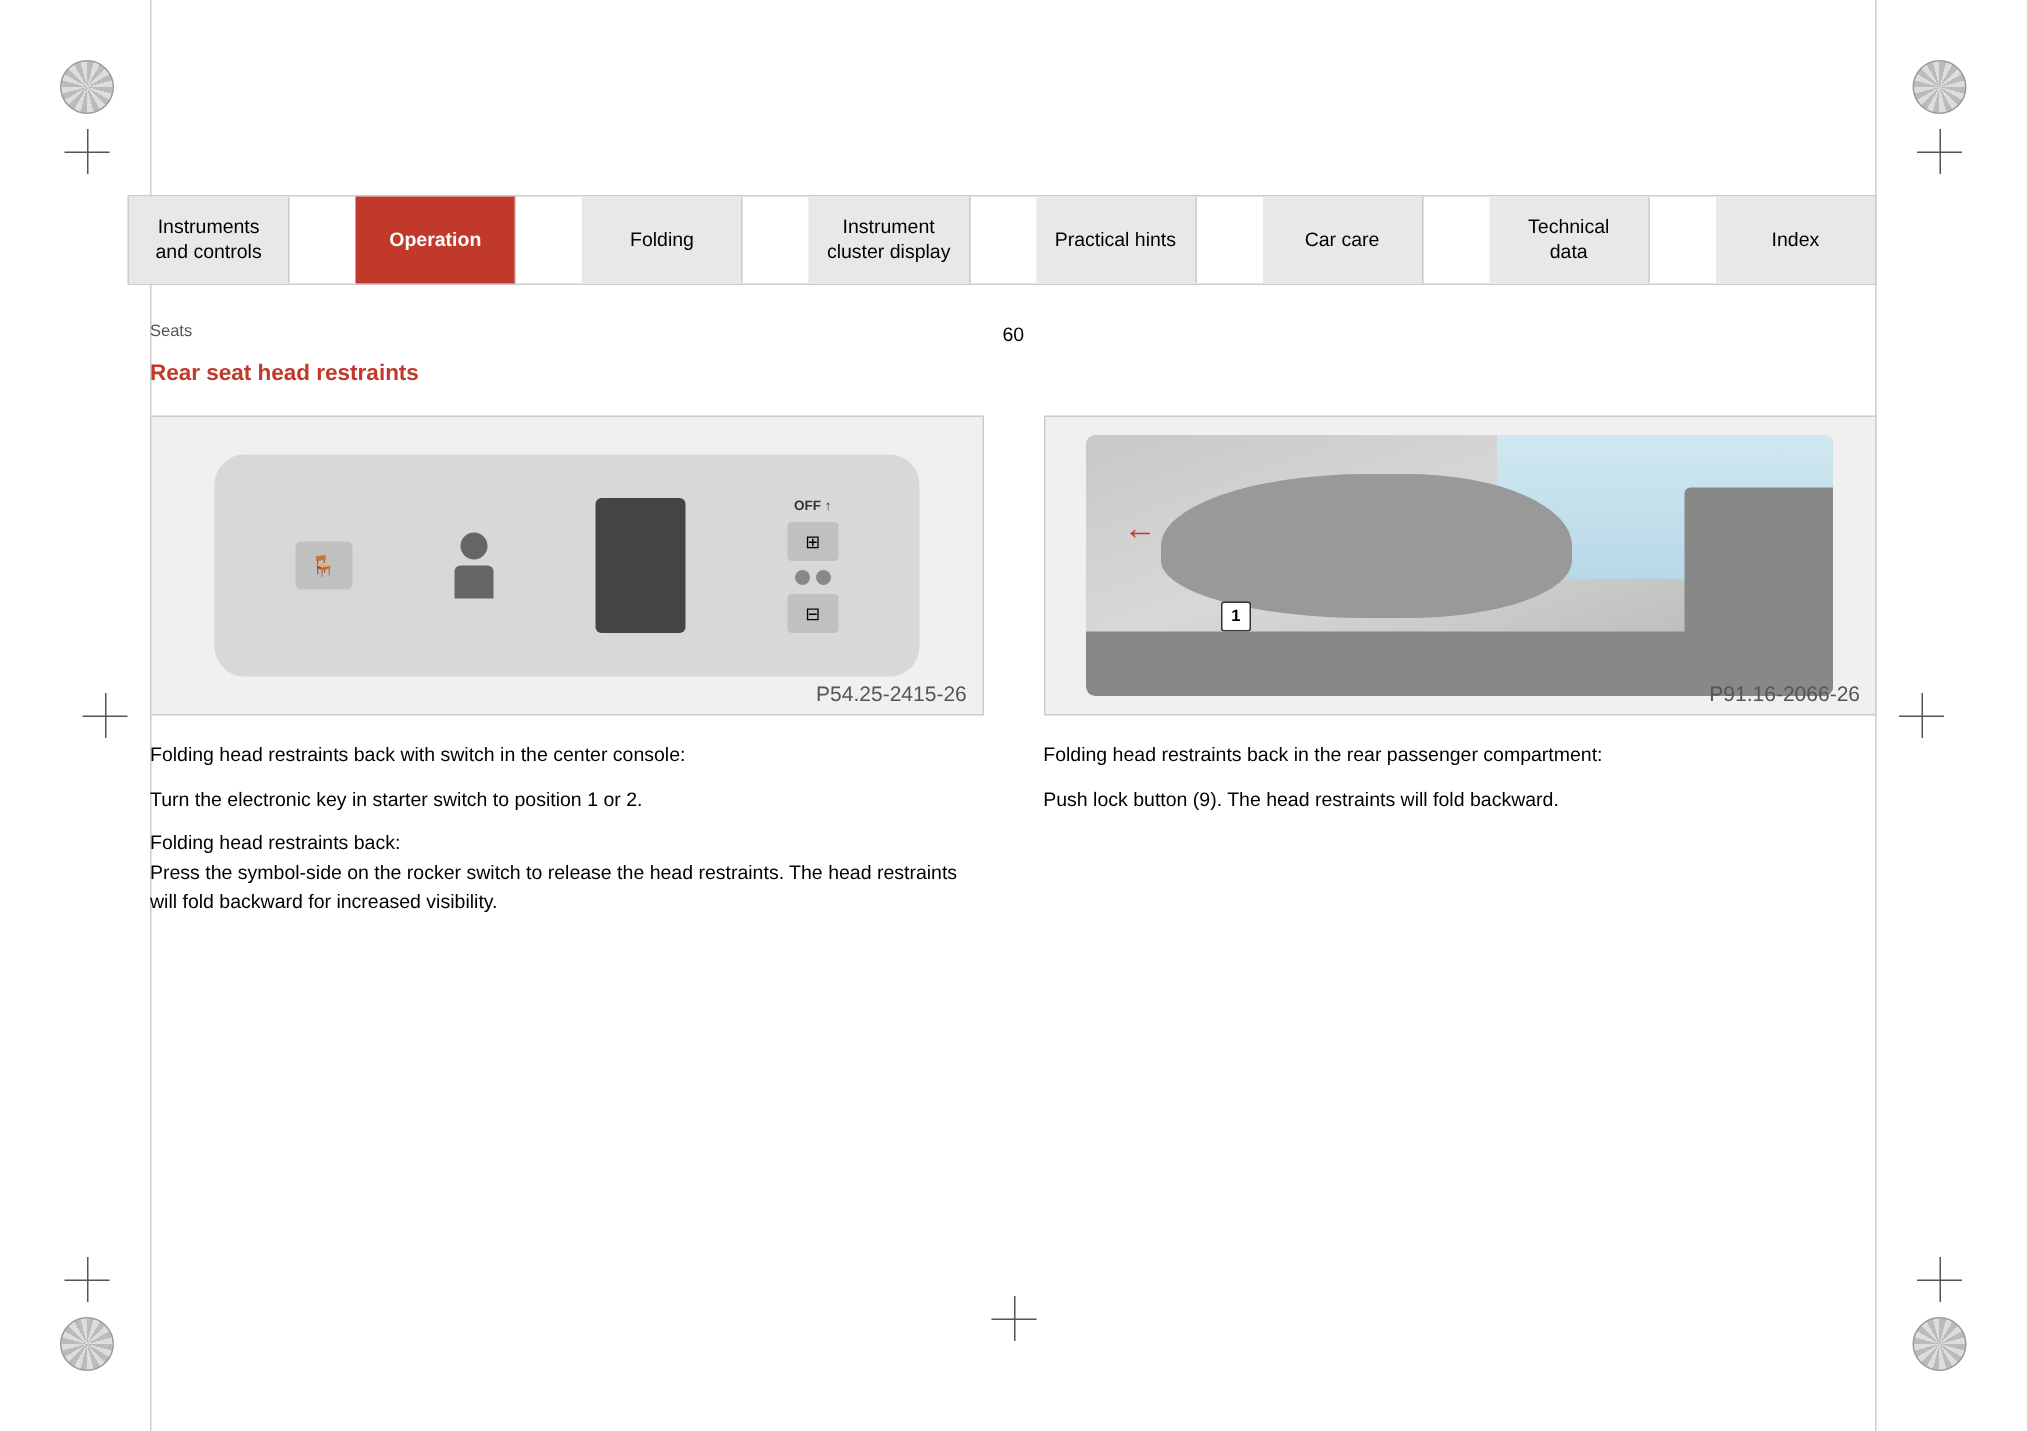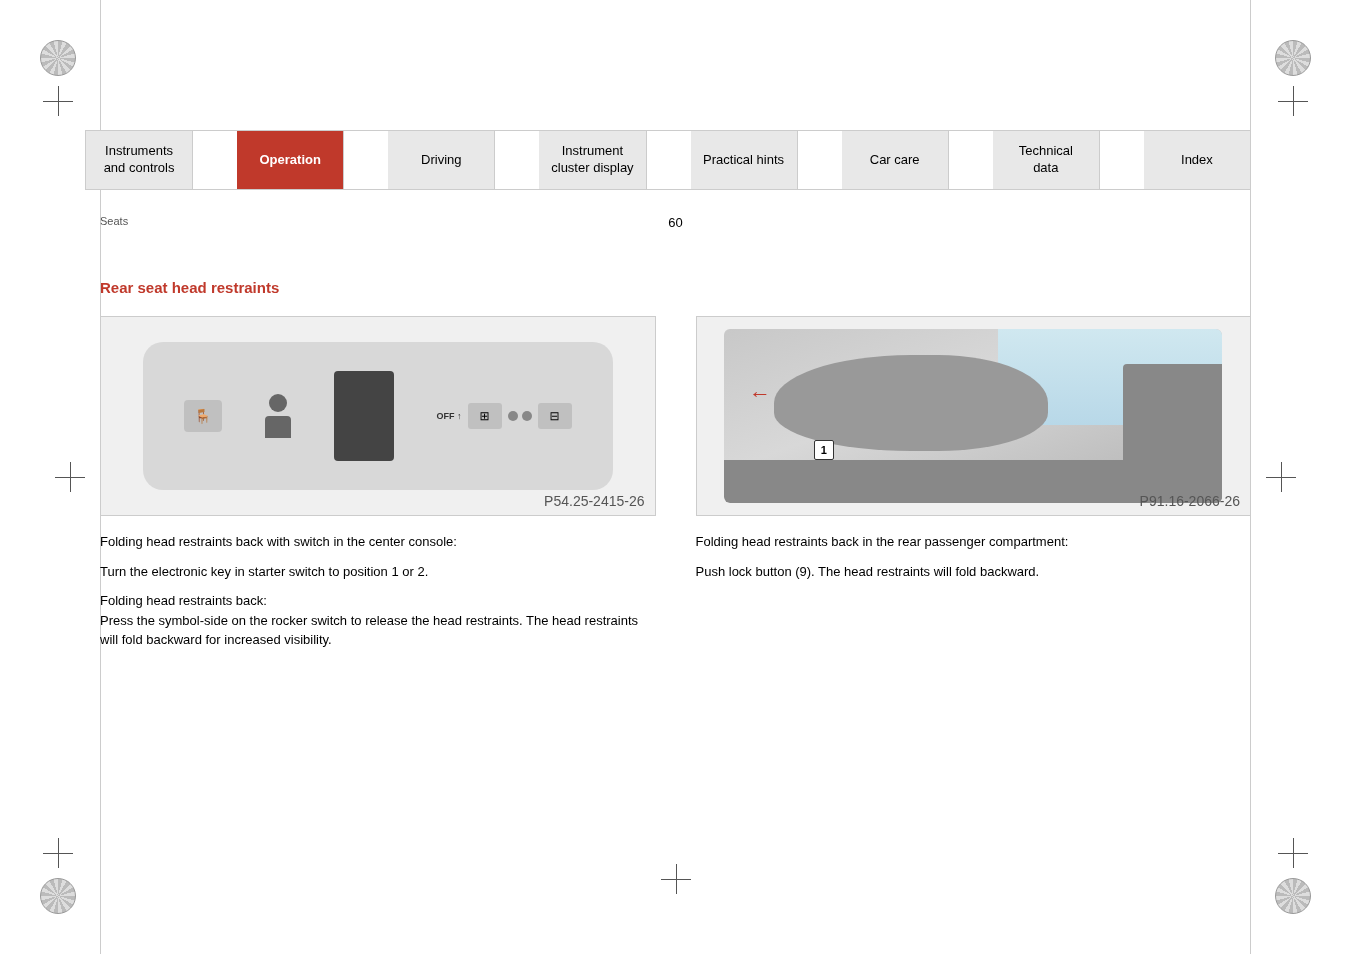--- a/index.html
+++ b/index.html
@@ -78,21 +78,20 @@
       left: 100px;
       right: 100px;
       bottom: 80px;
     }
 
     .section-title {
       font-size: 15px;
       font-weight: bold;
       color: #c0392b;
       margin-bottom: 20px;
-      margin-top: 39px;
     }
 
     .two-column {
       display: flex;
       gap: 40px;
       margin-top: 10px;
     }
 
     .column {
       flex: 1;
@@ -228,21 +227,21 @@
 
 <nav class="nav-bar">
   <div class="nav-item instruments">
     <span>Instruments
 and controls</span>
   </div>
   <div class="nav-item active">
     <span>Operation</span>
   </div>
   <div class="nav-item">
-    <span>Driving</span>
+    <span>Folding</span>
   </div>
   <div class="nav-item">
     <span>Instrument<br>cluster display</span>
   </div>
   <div class="nav-item">
     <span>Practical hints</span>
   </div>
   <div class="nav-item">
     <span>Car care</span>
   </div>
@@ -271,21 +270,21 @@
             <div style="width:38px;height:32px;background:#c0c0c0;border-radius:4px;display:flex;align-items:center;justify-content:center;font-size:14px;">🪑</div>
           </div>
 
           <div style="display:flex; flex-direction:column; align-items:center; gap:4px;">
             <div style="width:18px;height:18px;border-radius:50%;background:#666;"></div>
             <div style="width:26px;height:22px;background:#666;border-radius:4px 4px 0 0;"></div>
           </div>
 
           <div class="cp-center"></div>
 
-          <div style="display:flex;flex-direction:row;gap:6px;align-items:center;">
+          <div style="display:flex;flex-direction:column;gap:6px;align-items:center;">
             <div style="font-size:9px;color:#333;font-weight:bold;">OFF ↑</div>
 
             <div style="width:34px;height:26px;background:#c0c0c0;border-radius:3px;display:flex;align-items:center;justify-content:center;font-size:12px;">⊞</div>
             <div style="display:flex;gap:4px;">
               <div style="width:10px;height:10px;border-radius:50%;background:#888;"></div>
               <div style="width:10px;height:10px;border-radius:50%;background:#888;"></div>
             </div>
             <div style="width:34px;height:26px;background:#c0c0c0;border-radius:3px;display:flex;align-items:center;justify-content:center;font-size:12px;">⊟</div>
           </div>
         </div>

